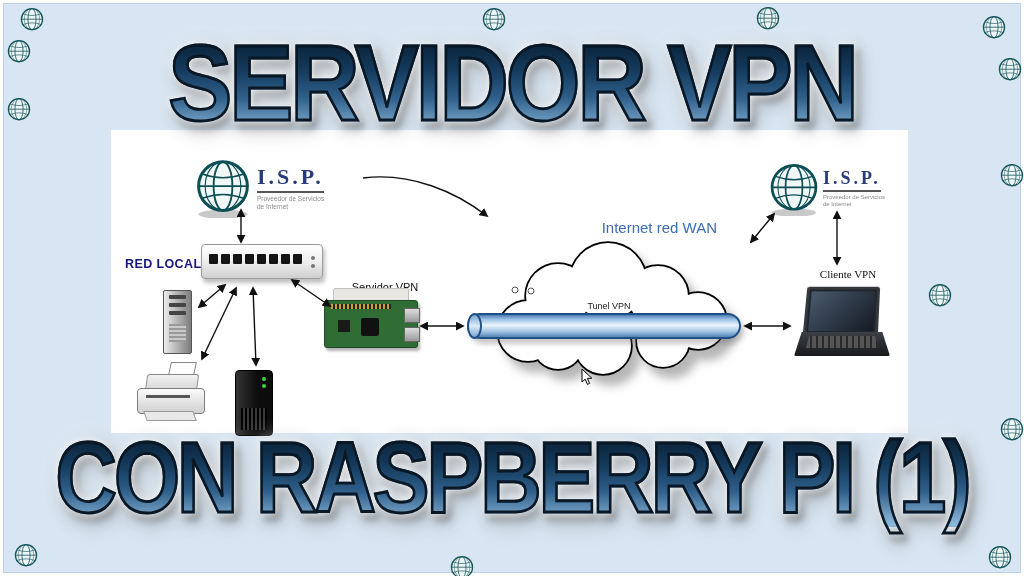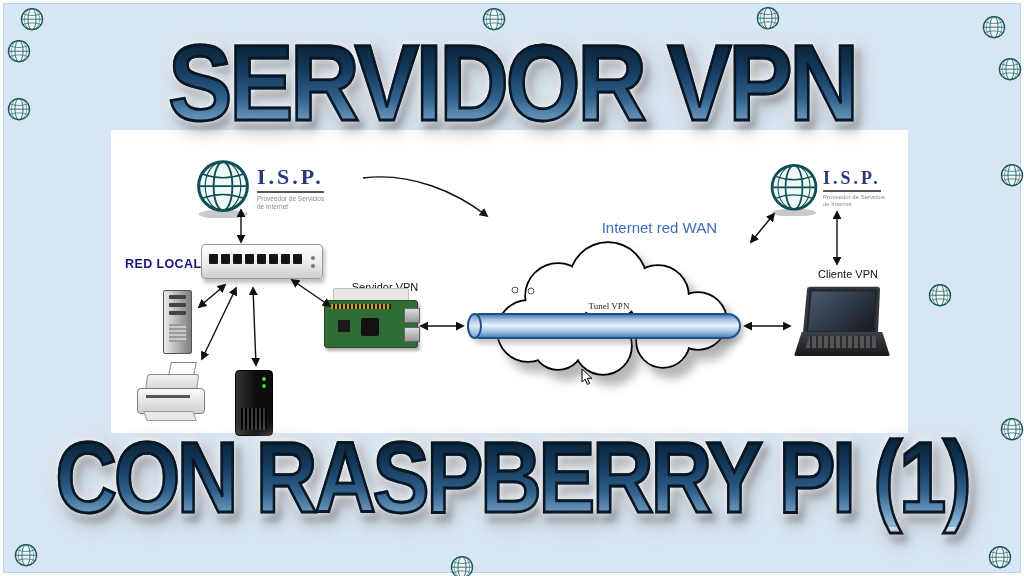--- a/index.html
+++ b/index.html
@@ -20,24 +20,24 @@
          background:linear-gradient(180deg,#081b2d 4%,#143a5c 38%,#2f5f8a 64%,#8ab6d8 96%);
          -webkit-background-clip:text;background-clip:text;color:#1d4568;-webkit-text-fill-color:transparent;
          -webkit-text-stroke:2.5px #0a1724;paint-order:stroke fill;
          filter:drop-shadow(0 0 3px rgba(255,255,255,.95)) drop-shadow(0 0 9px rgba(255,255,255,.65)) drop-shadow(4px 5px 3px rgba(0,0,0,.45));}
   .title-top{top:26px;font-size:96px;letter-spacing:-3px;transform:scaleY(1.12);transform-origin:top center;}
   .title-bottom{top:424px;font-size:85px;letter-spacing:-3px;transform:scaleY(1.18);transform-origin:top center;}
 
   
   .dlabel{position:absolute;color:#111;}
   .wan-label{left:416px;top:89px;width:190px;text-align:right;font-size:15px;color:#3b6db8;}
-  .tunnel-label{left:446px;top:171px;width:104px;text-align:center;font-size:9px;color:#222;z-index:8;font-family:Liberation Serif, serif;}
+  .tunnel-label{left:446px;top:171px;width:104px;text-align:center;font-size:9px;color:#222;z-index:8;}
   .red-local{left:14px;top:127px;font-size:12.5px;font-weight:bold;color:#15157d;letter-spacing:.4px;}
   .servidor-label{left:222px;top:151px;width:104px;text-align:center;font-size:11px;}
-  .cliente-label{left:690px;top:138px;width:94px;text-align:center;font-size:11px;}
+  .cliente-label{left:690px;top:138px;width:94px;text-align:center;font-size:11px;font-family:Liberation Serif, serif;}
 
   
   .isp-globe{position:absolute;z-index:6;}
   .isp-text{position:absolute;z-index:6;}
   .isp-title{display:inline-block;font-family:"Liberation Serif",serif;font-weight:bold;color:#273a7a;
              letter-spacing:3px;border-bottom:2px solid #565656;padding-bottom:1px;}
   .isp-sub{font-size:6.5px;color:#8a8a8a;line-height:1.2;margin-top:2px;}
   .isp-left-globe{left:82px;top:28px;width:60px;height:60px;}
   .isp-left-text{left:146px;top:34px;}
   .isp-left-text .isp-title{font-size:22px;}

